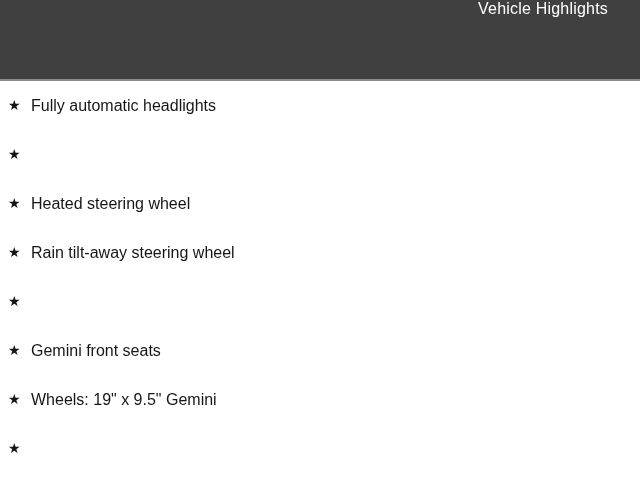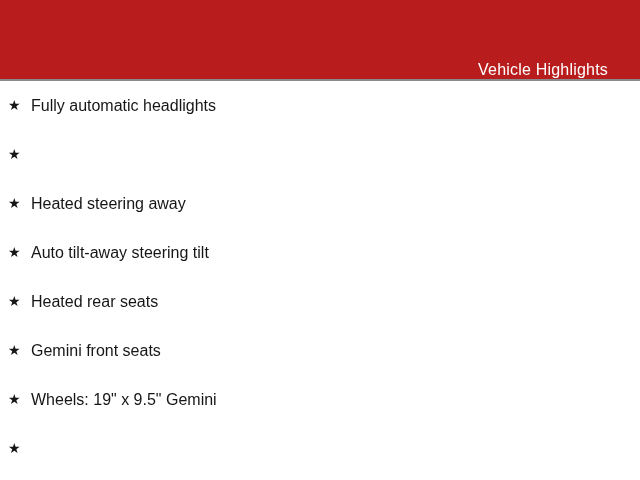--- a/index.html
+++ b/index.html
@@ -9,24 +9,24 @@
   body {
     width: 640px;
     height: 480px;
     background: #ffffff;
     overflow: hidden;
     font-family: "Liberation Sans", sans-serif;
   }
   .header-bar {
     box-sizing: border-box;
     height: 81px;
-    background: #b91c1c;
+    background: #404040;
     border-bottom: 2px solid #8a8a8a;
     display: flex;
-    align-items: flex-end;
+    align-items: flex-start;
     justify-content: flex-end;
     padding-right: 32px;
     padding-left: 40px;
   }
   .header-title {
     color: #ffffff;
     font-size: 16px;
     letter-spacing: 0.2px;
   }
   .highlights-list {
@@ -66,31 +66,30 @@
     <span class="star-icon">★</span>
     <span class="item-label">Fully automatic headlights</span>
   </li>
 
   <li>
     <span class="star-icon">★</span>
   </li>
 
   <li>
     <span class="star-icon">★</span>
-    <span class="item-label">Heated steering away</span>
+    <span class="item-label">Heated steering wheel</span>
   </li>
 
   <li>
     <span class="star-icon">★</span>
-    <span class="item-label">Auto tilt-away steering tilt</span>
+    <span class="item-label">Rain tilt-away steering wheel</span>
   </li>
 
   <li>
     <span class="star-icon">★</span>
-    <span class="item-label">Heated rear seats</span>
   </li>
 
   <li>
     <span class="star-icon">★</span>
     <span class="item-label">Gemini front seats</span>
   </li>
 
   <li>
     <span class="star-icon">★</span>
     <span class="item-label">Wheels: 19" x 9.5" Gemini</span>

